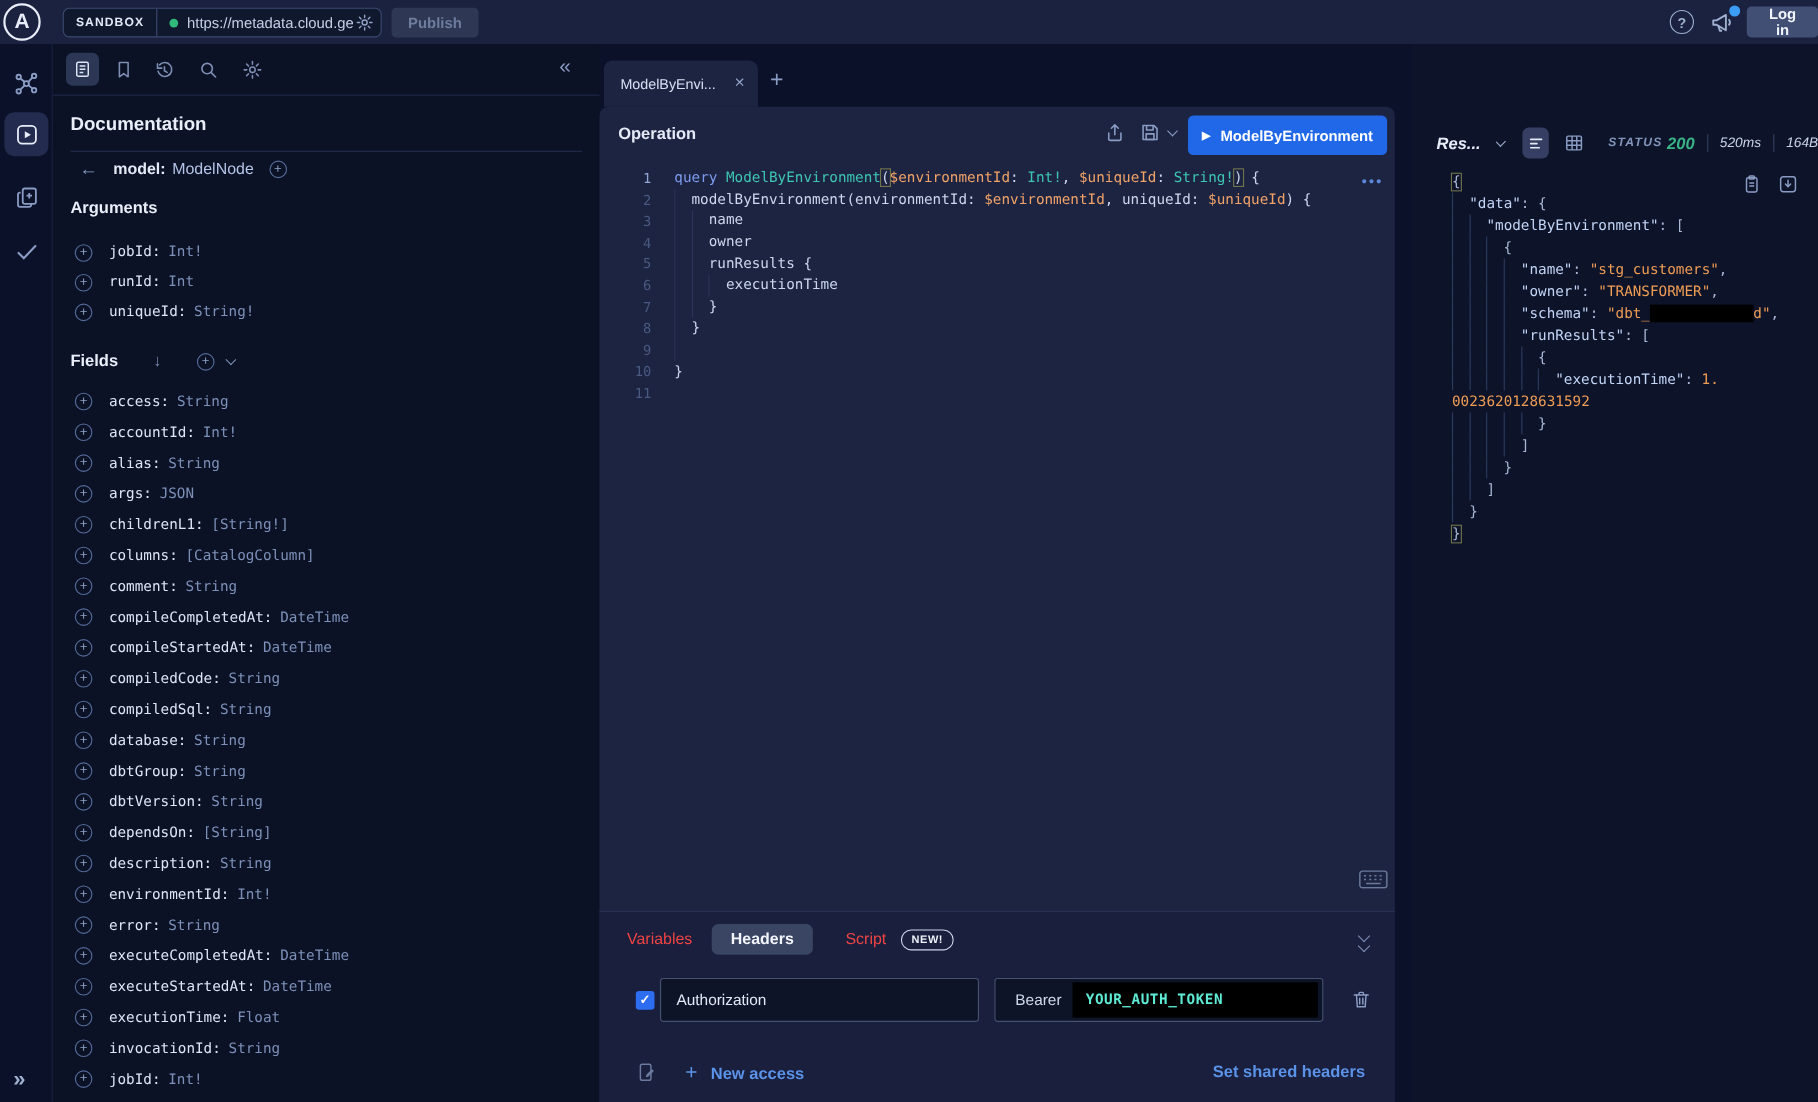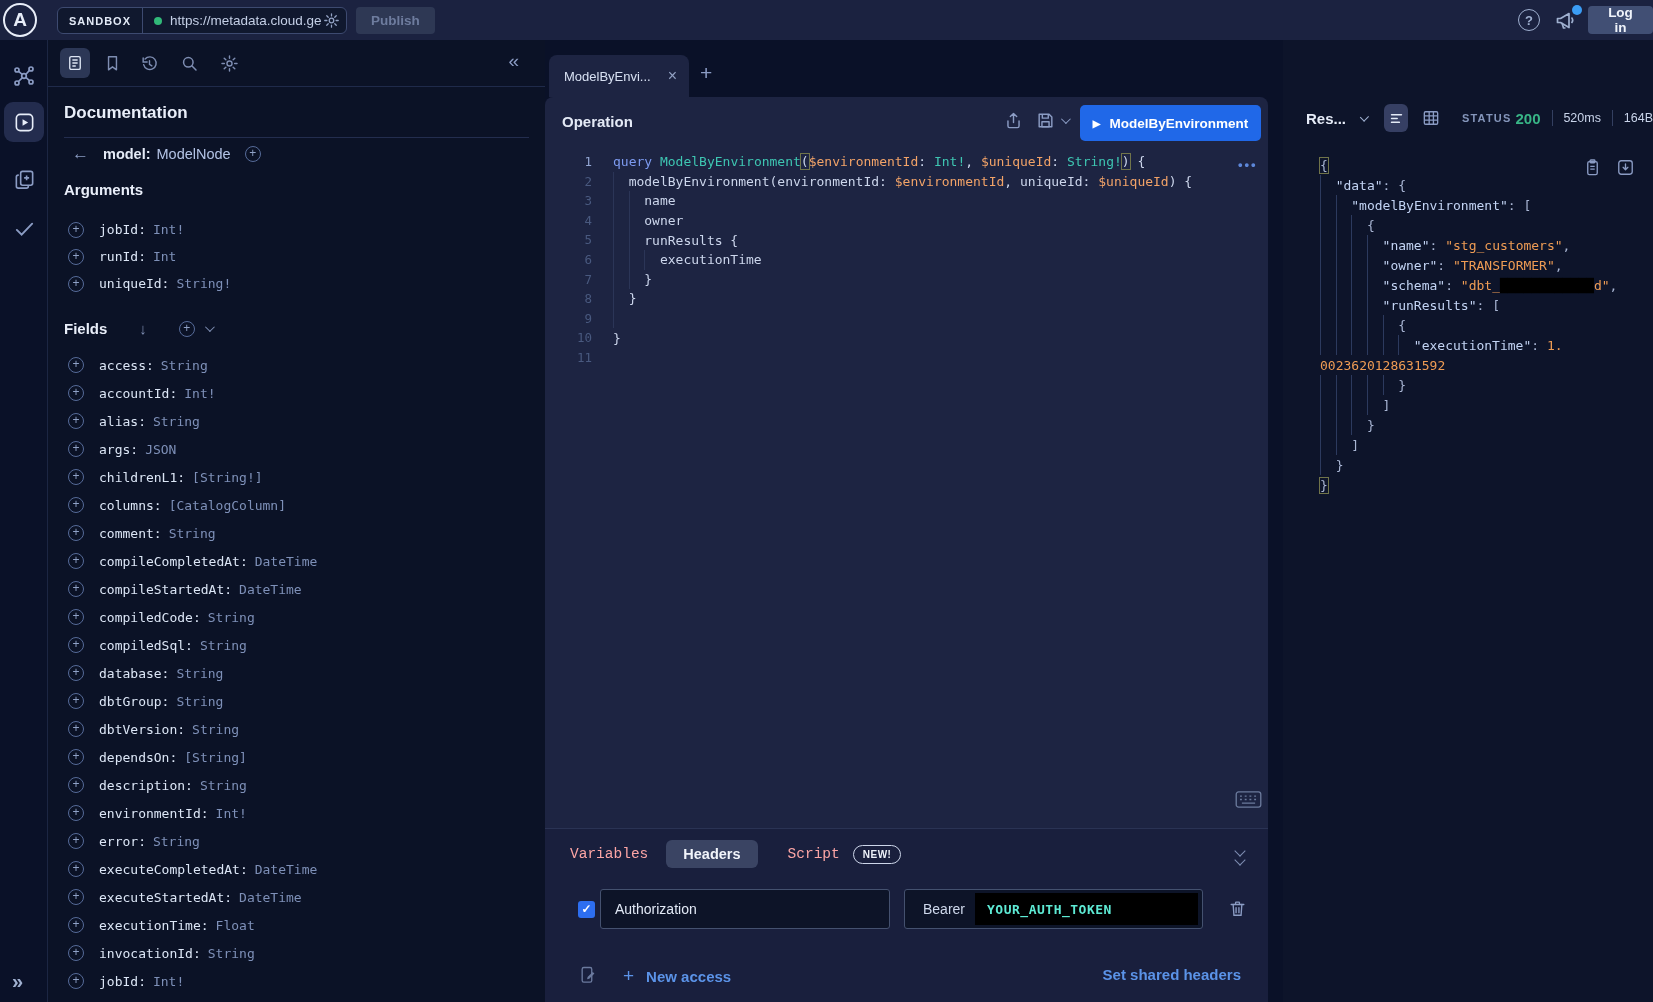--- a/index.html
+++ b/index.html
@@ -73,21 +73,21 @@
   .gnum.active { color:#93a7d4; }
   .codelines { position:absolute; left:68px; top:0; }
   .ind { width:15.65px; flex:none; align-self:stretch; border-left:1px solid #2b3557; }
   .tk-kw { color:#7d9bf0; } .tk-opname { color:#3ec6b2; } .tk-var { color:#f2a368; }
   .tk-typ { color:#3ec6b2; } .tk-pln { color:#ccd6ec; }
   .tk-bhl { color:#ccd6ec; border:1px solid #70744a; margin:0 -1px; }
   .kbd-ic { position:absolute; left:690px; top:694px; color:#6b7a9c; }
 
   .bottom-sec { position:absolute; left:0; top:731px; width:100%; height:174px; background:#191f3d; border-top:1px solid #2a3354; }
   .subtabs { position:absolute; left:0; top:9px; width:100%; height:32px; display:flex; align-items:center; }
-  .sub-tab { color:#fca5a5; font-size:14.5px;font-family:Liberation Mono, monospace; }
+  .sub-tab { color:#ef4444; font-size:14.5px; }
   .sub-tab.t1 { margin-left:25px; }
   .sub-pill { margin-left:18px; background:#3a4463; border-radius:6px; padding:6px 17px; color:#f2f5fb; font-weight:bold; font-size:14.5px; }
   .sub-tab.t3 { margin-left:30px; }
   .new-badge { margin-left:13px; border:1px solid #cdd6ea; border-radius:10px; padding:3px 9px; font-size:10px; font-weight:bold; letter-spacing:0.5px; color:#edf1f9; }
   .dbl-chev { position:absolute; right:24px; top:10px; color:#7e8db2; }
   .dbl-chev .chev { display:block; transform:rotate(45deg); margin:-1px 0 2px 0; width:8px; height:8px; }
 
   .hdr-row { position:absolute; left:0; top:60px; width:100%; height:40px; }
   .cbx { position:absolute; left:33px; top:12px; width:17px; height:17px; background:#2d6ef0; border-radius:3px; color:#fff; font-size:12px; font-weight:bold; text-align:center; line-height:17px; }
   .inp { position:absolute; top:0; height:40px; background:#0d1428; border:1px solid #44516f; border-radius:3px; display:flex; align-items:center; font-size:14px; color:#e2e9f6; }
@@ -97,21 +97,21 @@
   .tokenbox { flex:1; height:32px; background:#000; display:flex; align-items:center; padding-left:12px; font-family:"DejaVu Sans Mono",monospace; font-weight:bold; font-size:13px; color:#5eead4; letter-spacing:0.5px; }
   .trash { position:absolute; left:683px; top:10px; color:#8b9cc4; }
   .hdr-foot { position:absolute; left:0; top:136px; width:100%; height:24px; }
   .doc-pencil { position:absolute; left:33px; top:0; color:#6b7a9e; }
   .newhdr { position:absolute; left:78px; top:0; display:flex; align-items:center; gap:12px; color:#5b93e8; font-size:15px; font-weight:bold; background:none; border:none; font-family:"Liberation Sans",sans-serif; }
   .newhdr .plus { font-size:19px; font-weight:400; }
   .sharedhdr { position:absolute; right:27px; top:1px; color:#5b93e8; font-size:15px; font-weight:bold; }
 
   
   .resp { position:absolute; left:1283px; top:40px; width:370px; height:962px; background:#0d142a; }
-  .resp-head { position:absolute; left:0; top:60px; width:100%; height:36px; display:flex; align-items:center; }
+  .resp-head { position:absolute; left:0; top:72px; width:100%; height:36px; display:flex; align-items:center;font-style:italic; }
   .resp-title { margin-left:23px; font-size:15px; font-weight:bold; color:#e6ecf8; }
   .resp-title-chev { color:#9fb0d0; margin-left:14px; }
   .view-sel { margin-left:18px; width:28px; height:28px; background:#363f63; border-radius:6px; color:#e3eaf6; display:flex; align-items:center; justify-content:center; }
   .view-tbl { margin-left:13px; color:#8b9cc4; }
   .status-lbl { margin-left:21px; font-size:11px; font-weight:bold; letter-spacing:1.2px; color:#8495ba; }
   .status-code { margin-left:4px; font-size:15px; font-weight:bold; color:#38b586; }
   .meta-div { width:1px; height:16px; background:#333f60; margin:0 11px; }
   .meta { font-size:12.5px; color:#c9d4ea; }
   .copy-ic { position:absolute; left:300px; top:118px; color:#8b9cc4; }
   .dl-ic { position:absolute; left:333px; top:118px; color:#8b9cc4; }

